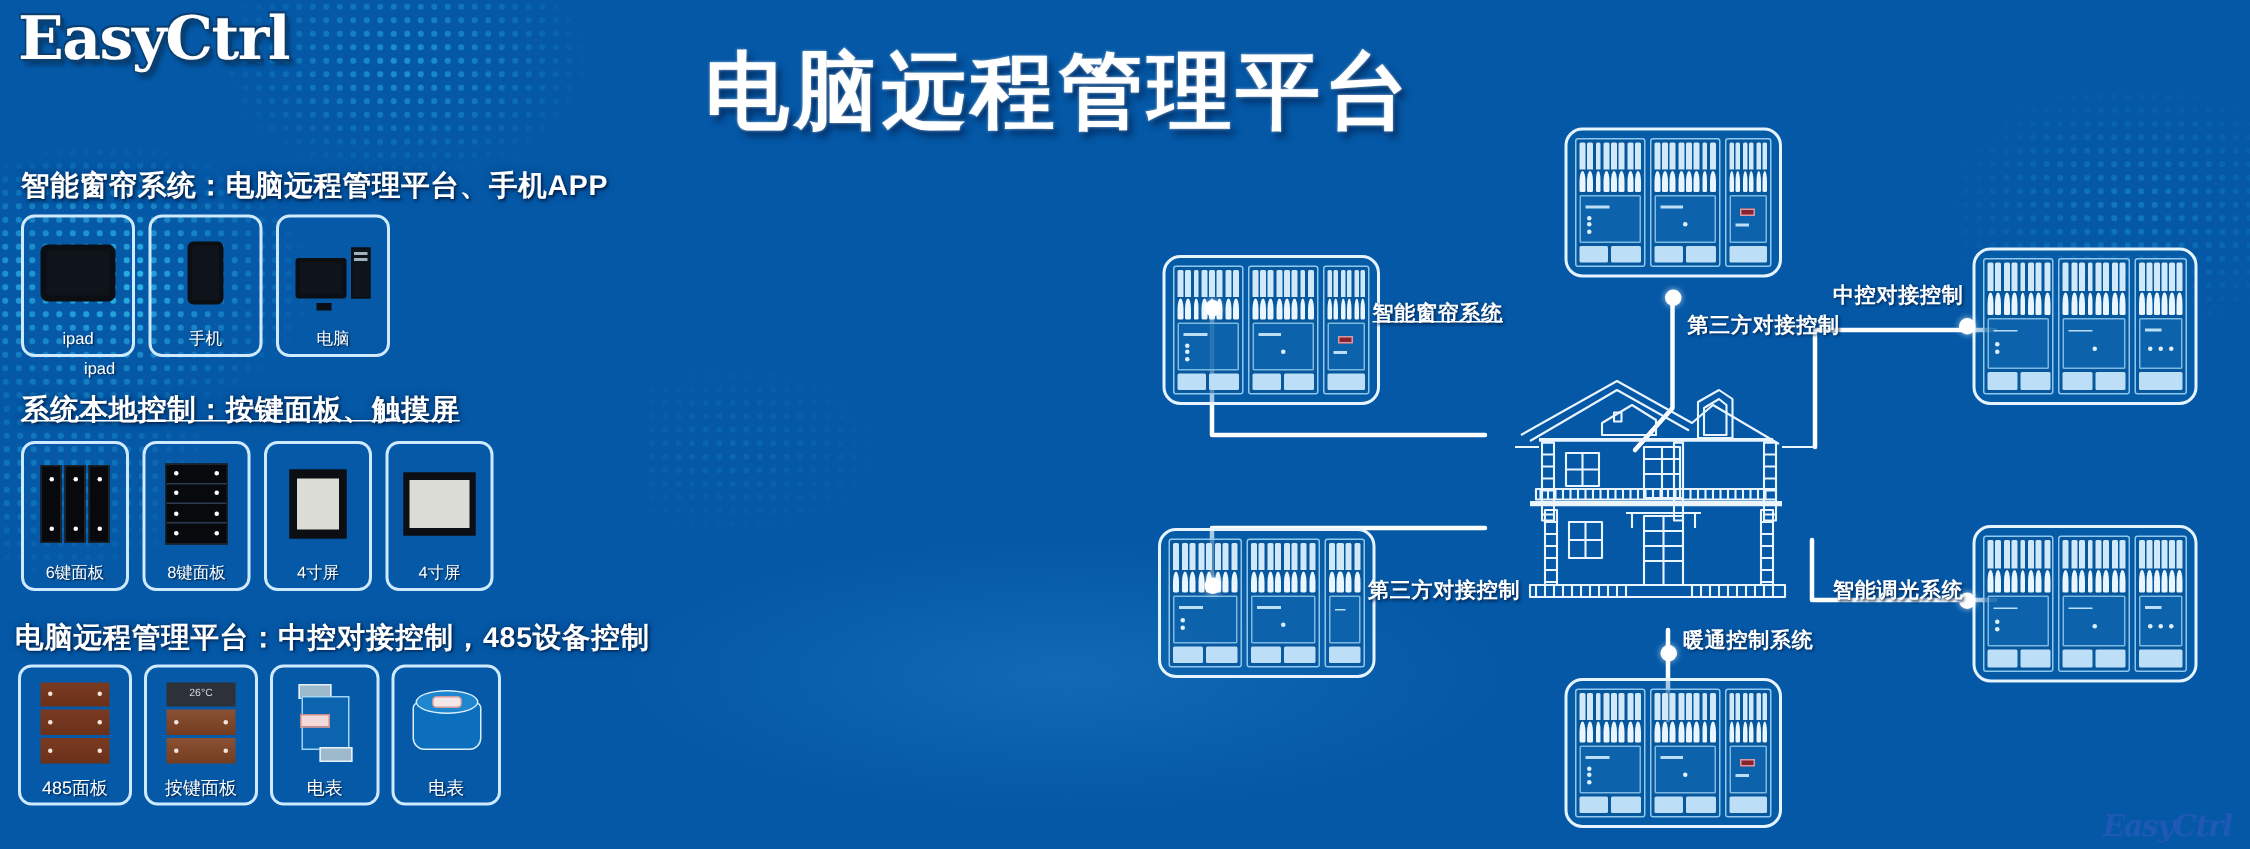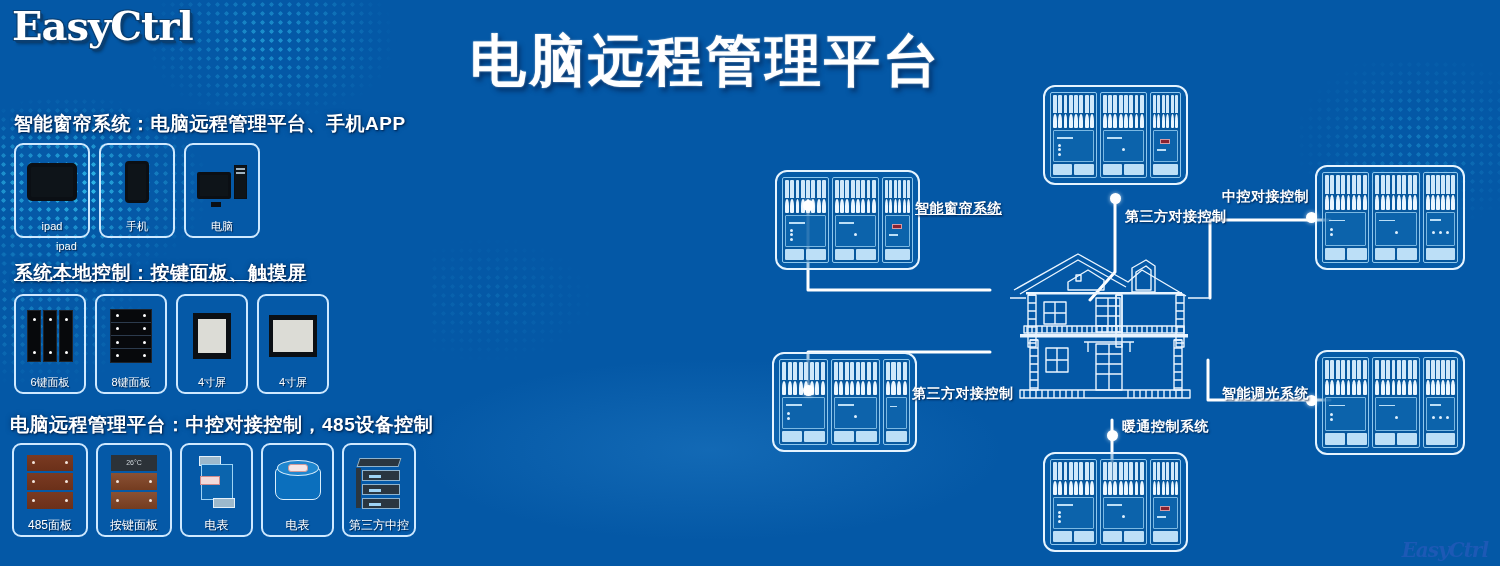--- a/index.html
+++ b/index.html
@@ -369,38 +369,20 @@
     </div>
     <div class="dev-card">
       <span class="glyph">
         <span class="meter2">
             <span class="drum"></span>
             <span class="lid"></span>
             <span class="lcd"></span>
           </span>
       </span>
       <span class="cap">电表</span>
-    </div>
-    <div class="dev-card">
-      <span class="glyph">
-        <span class="rack">
-            <span class="arm"></span>
-            <span class="leg"></span>
-          <span class="u u1">
-              <i></i>
-            </span>
-            <span class="u u2">
-              <i></i>
-            </span>
-            <span class="u u3">
-              <i></i>
-            </span>
-          </span>
-      </span>
-      <span class="cap">第三方中控</span>
     </div>
   </div>
 
   <div id="diagram">
 
     <svg viewBox="0 0 760 506">
       <g fill="none" stroke="#ffffff" stroke-width="3" stroke-linejoin="round" stroke-linecap="round">
 
         <path d="M 68 145 L 68 230 L 250 230"></path>
 

